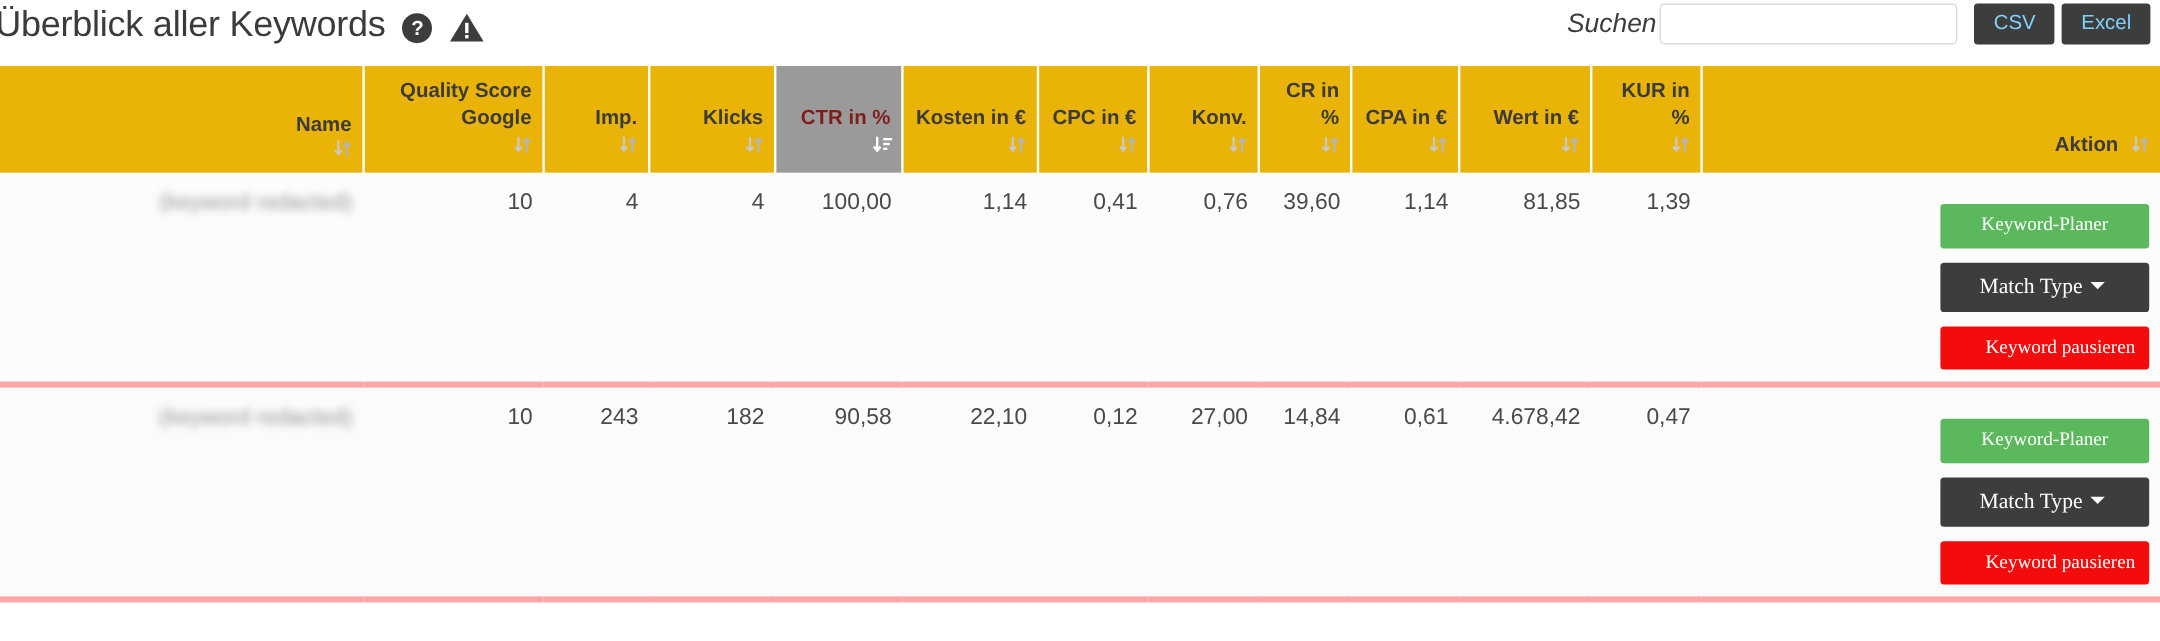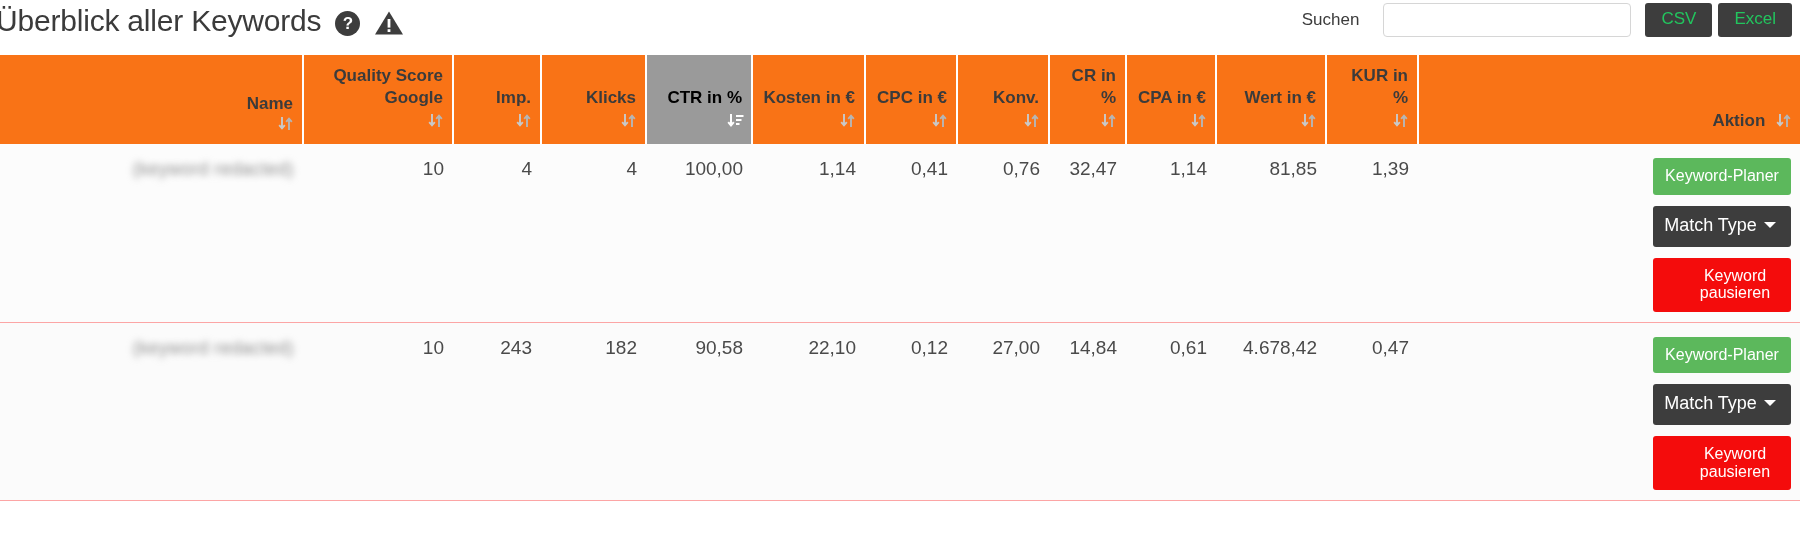--- a/index.html
+++ b/index.html
@@ -65,24 +65,25 @@
 
   .topbar-right {
     position: absolute;
     right: 8px;
     top: 3px;
     display: flex;
     align-items: center;
     gap: 0;
   }
   .search-label {
-    font-size: 17px;
+    font-size: 22px;
     color: #3b3b3b;
-    margin-right: 24px;
+    margin-right: 3px;
     white-space: nowrap;
+    font-style: italic;
   }
   .search-input {
     width: 248px;
     height: 34px;
     box-sizing: border-box;
     border: 1px solid #d6d6d6;
     border-radius: 4px;
     background: #ffffff;
     font-size: 15px;
     font-family: "Liberation Sans", sans-serif;
@@ -90,53 +91,53 @@
     color: #333;
     outline: none;
   }
   .export-btns {
     display: flex;
     gap: 6px;
     margin-left: 14px;
   }
   .btn-dark {
     background: #3d3d3d;
-    color: #22c55e;
+    color: #7dd3fc;
     border: none;
     font-family: "Liberation Sans", sans-serif;
     font-size: 17px;
     padding: 7px 16px 8px 16px;
     border-radius: 3px;
     cursor: pointer;
     line-height: 1.1;
     white-space: nowrap;
   }
 
   
   table.kw {
     width: 1800px;
     border-collapse: collapse;
     table-layout: fixed;
     margin-top: 3px;
   }
   table.kw thead th {
-    background: #f97316;
+    background: #eab308;
     vertical-align: bottom;
     font-size: 17px;
     font-weight: bold;
     color: #3b3b3b;
     padding: 10px 9px 12px 9px;
     border-right: 2px solid #ffffff;
     height: 86px;
     box-sizing: border-box;
     line-height: 1.32;
   }
   table.kw thead th.sorted {
     background: #9a9a9a;
-    color: #000000;
+    color: #7f1d1d;
   }
   table.kw thead th:last-child { border-right: none; }
   th .hlabel {
     display: block;
   }
   th.align-left { text-align: right; }
   th.align-right { text-align: right; }
 
   .sort-ico {
     display: inline-block;
@@ -145,21 +146,21 @@
     margin-left: 6px;
     vertical-align: -3px;
   }
 
   table.kw tbody td {
     font-size: 19px;
     color: #4a4a4a;
     padding: 14px 9px 10px 9px;
     vertical-align: top;
     background: #fafafa;
-    border-bottom: 1px solid #fca5a5;
+    border-bottom: 5px solid #fca5a5;
     text-align: right;
     font-weight: 400;
   }
   table.kw tbody tr.row-a td { background: #fcfcfc; }
   table.kw tbody tr.row-b td { background: #fbfbfb; }
   td.name-cell { text-align: left; }
 
   .kw-name {
     display: inline-block;
     color: #8d8d8d;
@@ -168,33 +169,34 @@
     letter-spacing: 0.4px;
     user-select: none;
   }
 
   td.actions {
     text-align: right;
     padding: 10px 8px 10px 8px;
   }
   .act-btn {
     display: block;
-    width: 138px;
+    width: 174px;
     margin-left: auto;
     margin-bottom: 11px;
     border: none;
     border-radius: 3px;
-    font-family: Liberation Sans, sans-serif;
+    font-family: Liberation Serif, serif;
     font-size: 16px;
     color: #ffffff;
     padding: 9px 6px 10px 6px;
     cursor: pointer;
     text-align: center;
     line-height: 1.1;
     box-sizing: border-box;
+    margin-top: 12px;
   }
   .act-green { background: #5cb85c; }
   .act-dark  { background: #3d3d3d; font-size: 18px; padding: 10px 6px 11px 2px; }
   .act-red   { background: #f40c0c; margin-bottom: 0; padding-left: 32px; }
   .caret {
     display: inline-block;
     margin-left: 7px;
     border-left: 6px solid transparent;
     border-right: 6px solid transparent;
     border-top: 6px solid #ffffff;
@@ -392,21 +394,21 @@
         <td class="name-cell">
           <span class="kw-name">(keyword redacted)</span>
         </td>
         <td>10</td>
         <td>4</td>
         <td>4</td>
         <td>100,00</td>
         <td>1,14</td>
         <td>0,41</td>
         <td>0,76</td>
-        <td>32,47</td>
+        <td>39,60</td>
         <td>1,14</td>
         <td>81,85</td>
         <td>1,39</td>
         <td class="actions">
           <button class="act-btn act-green">Keyword-Planer</button>
           <button class="act-btn act-dark">
             <span>Match Type</span><span class="caret"></span>
           </button>
           <button class="act-btn act-red">Keyword pausieren</button>
         </td>

